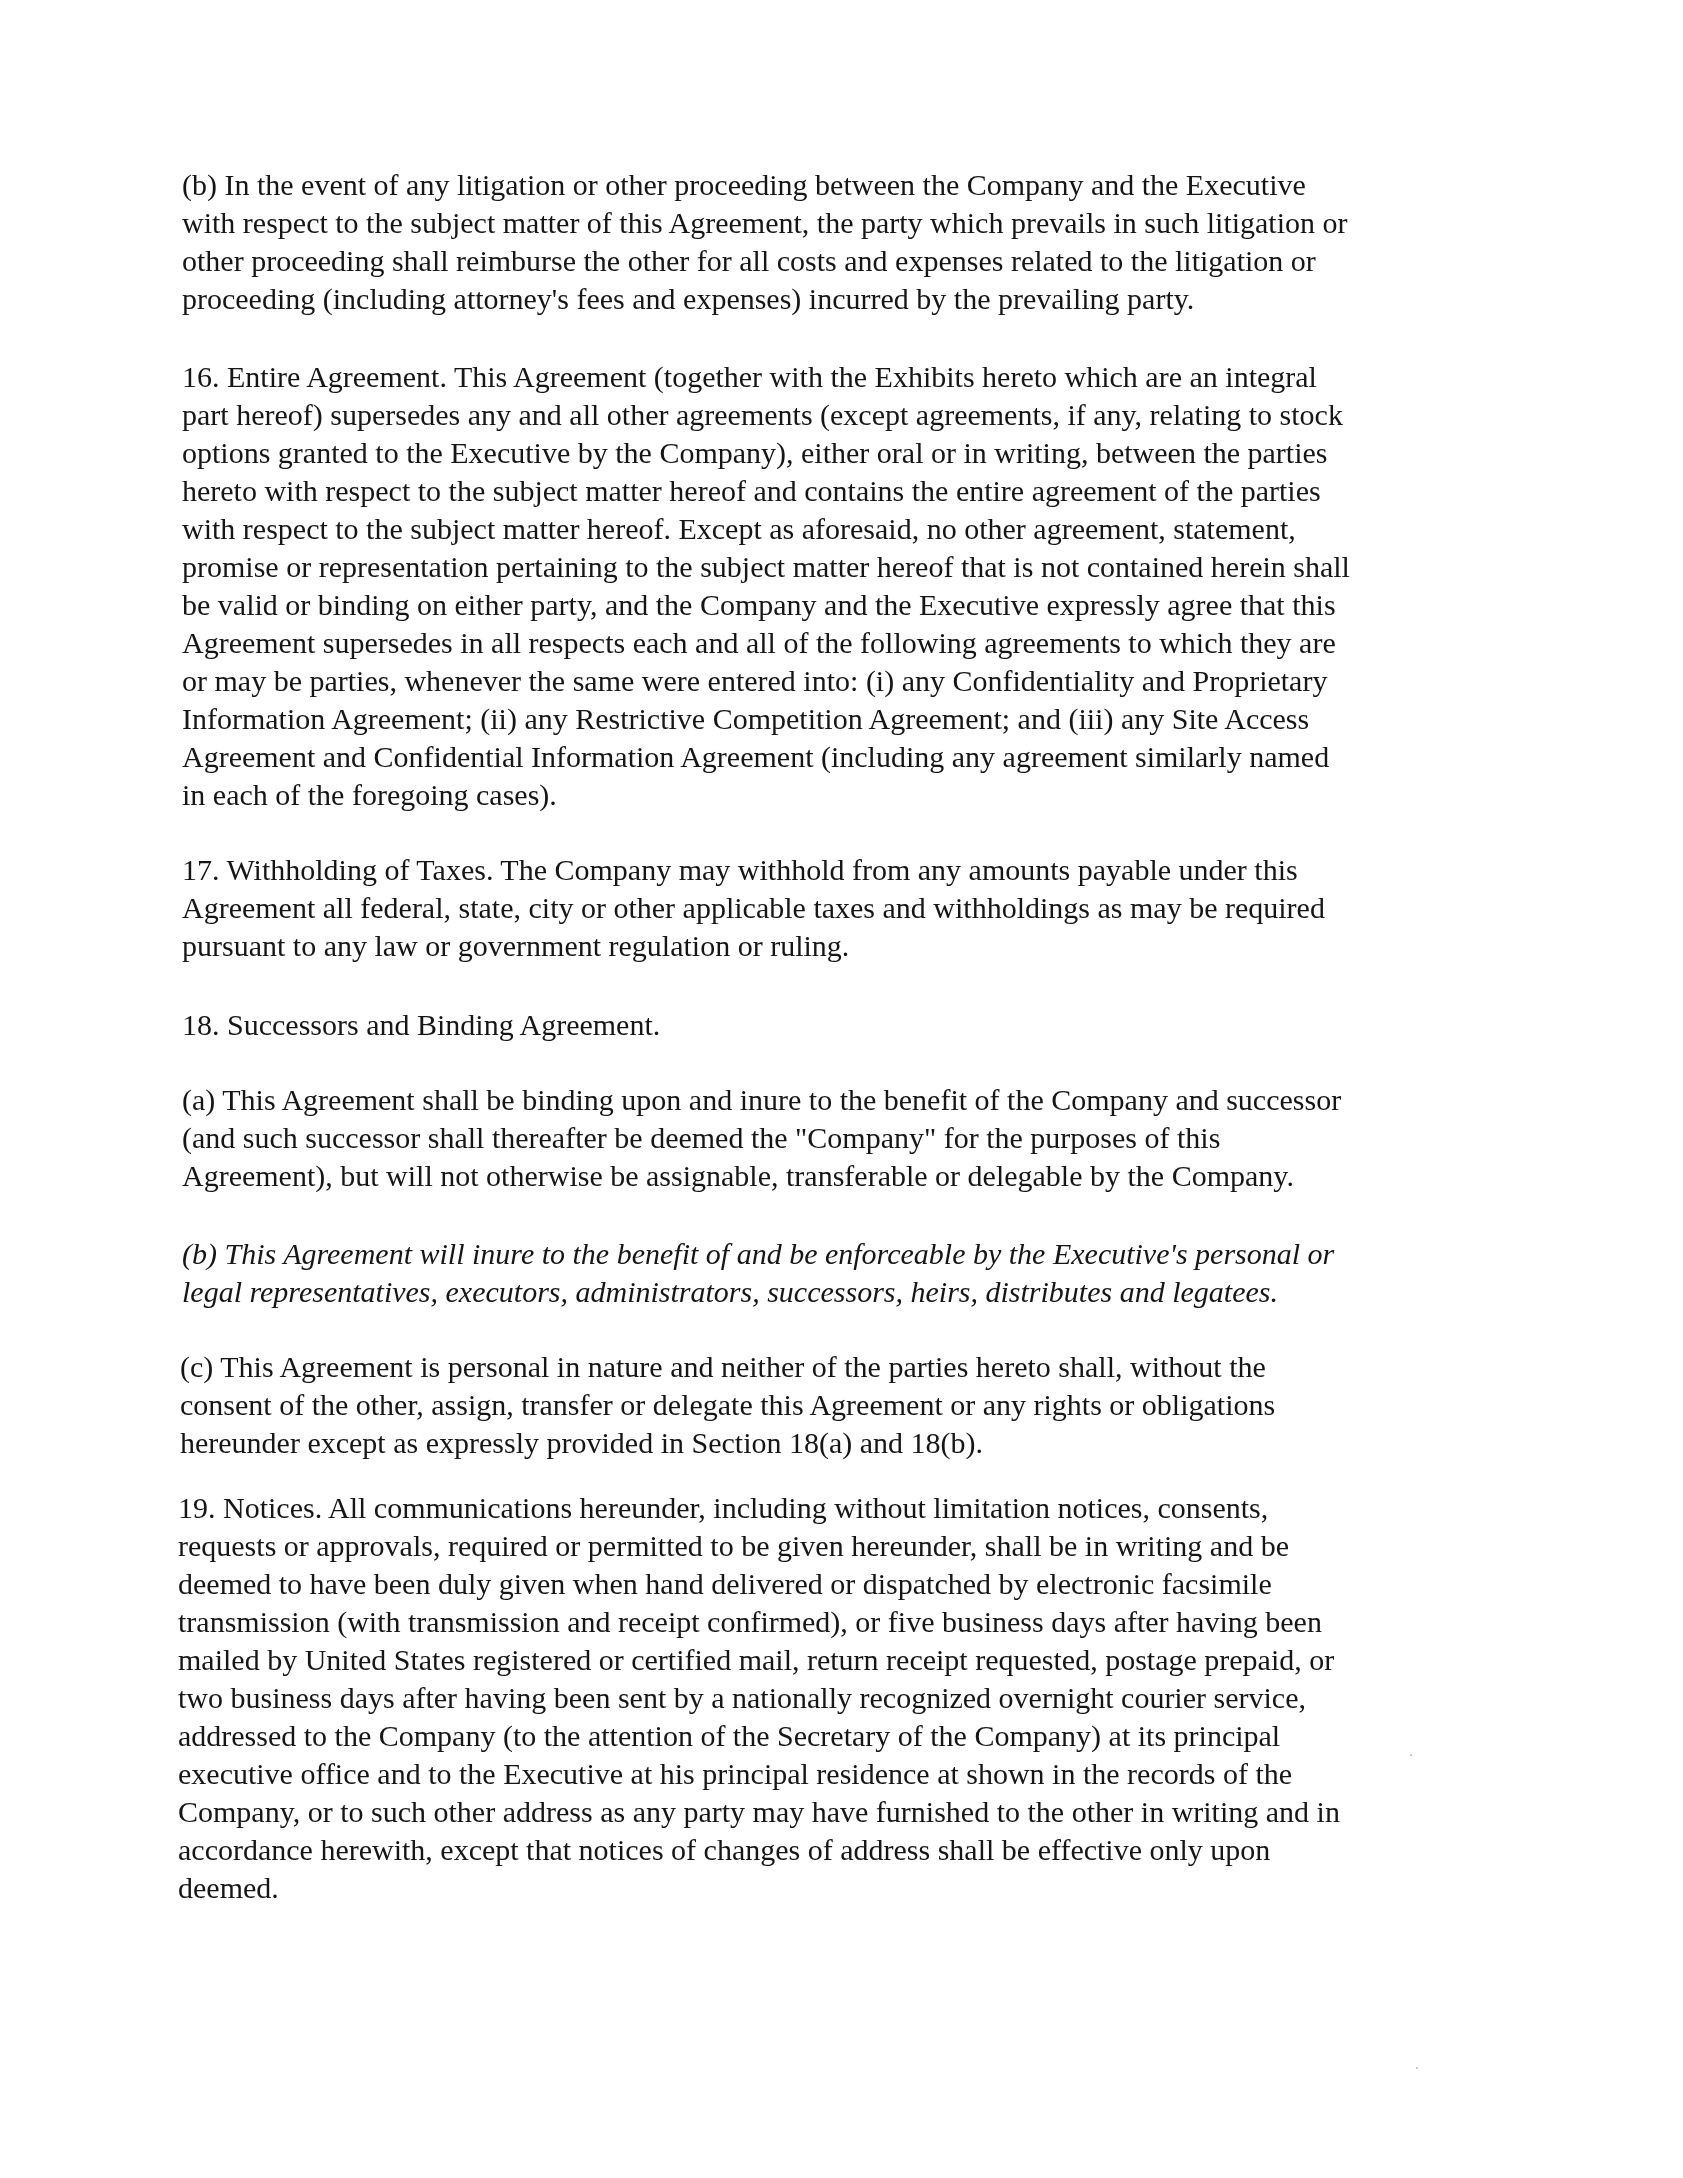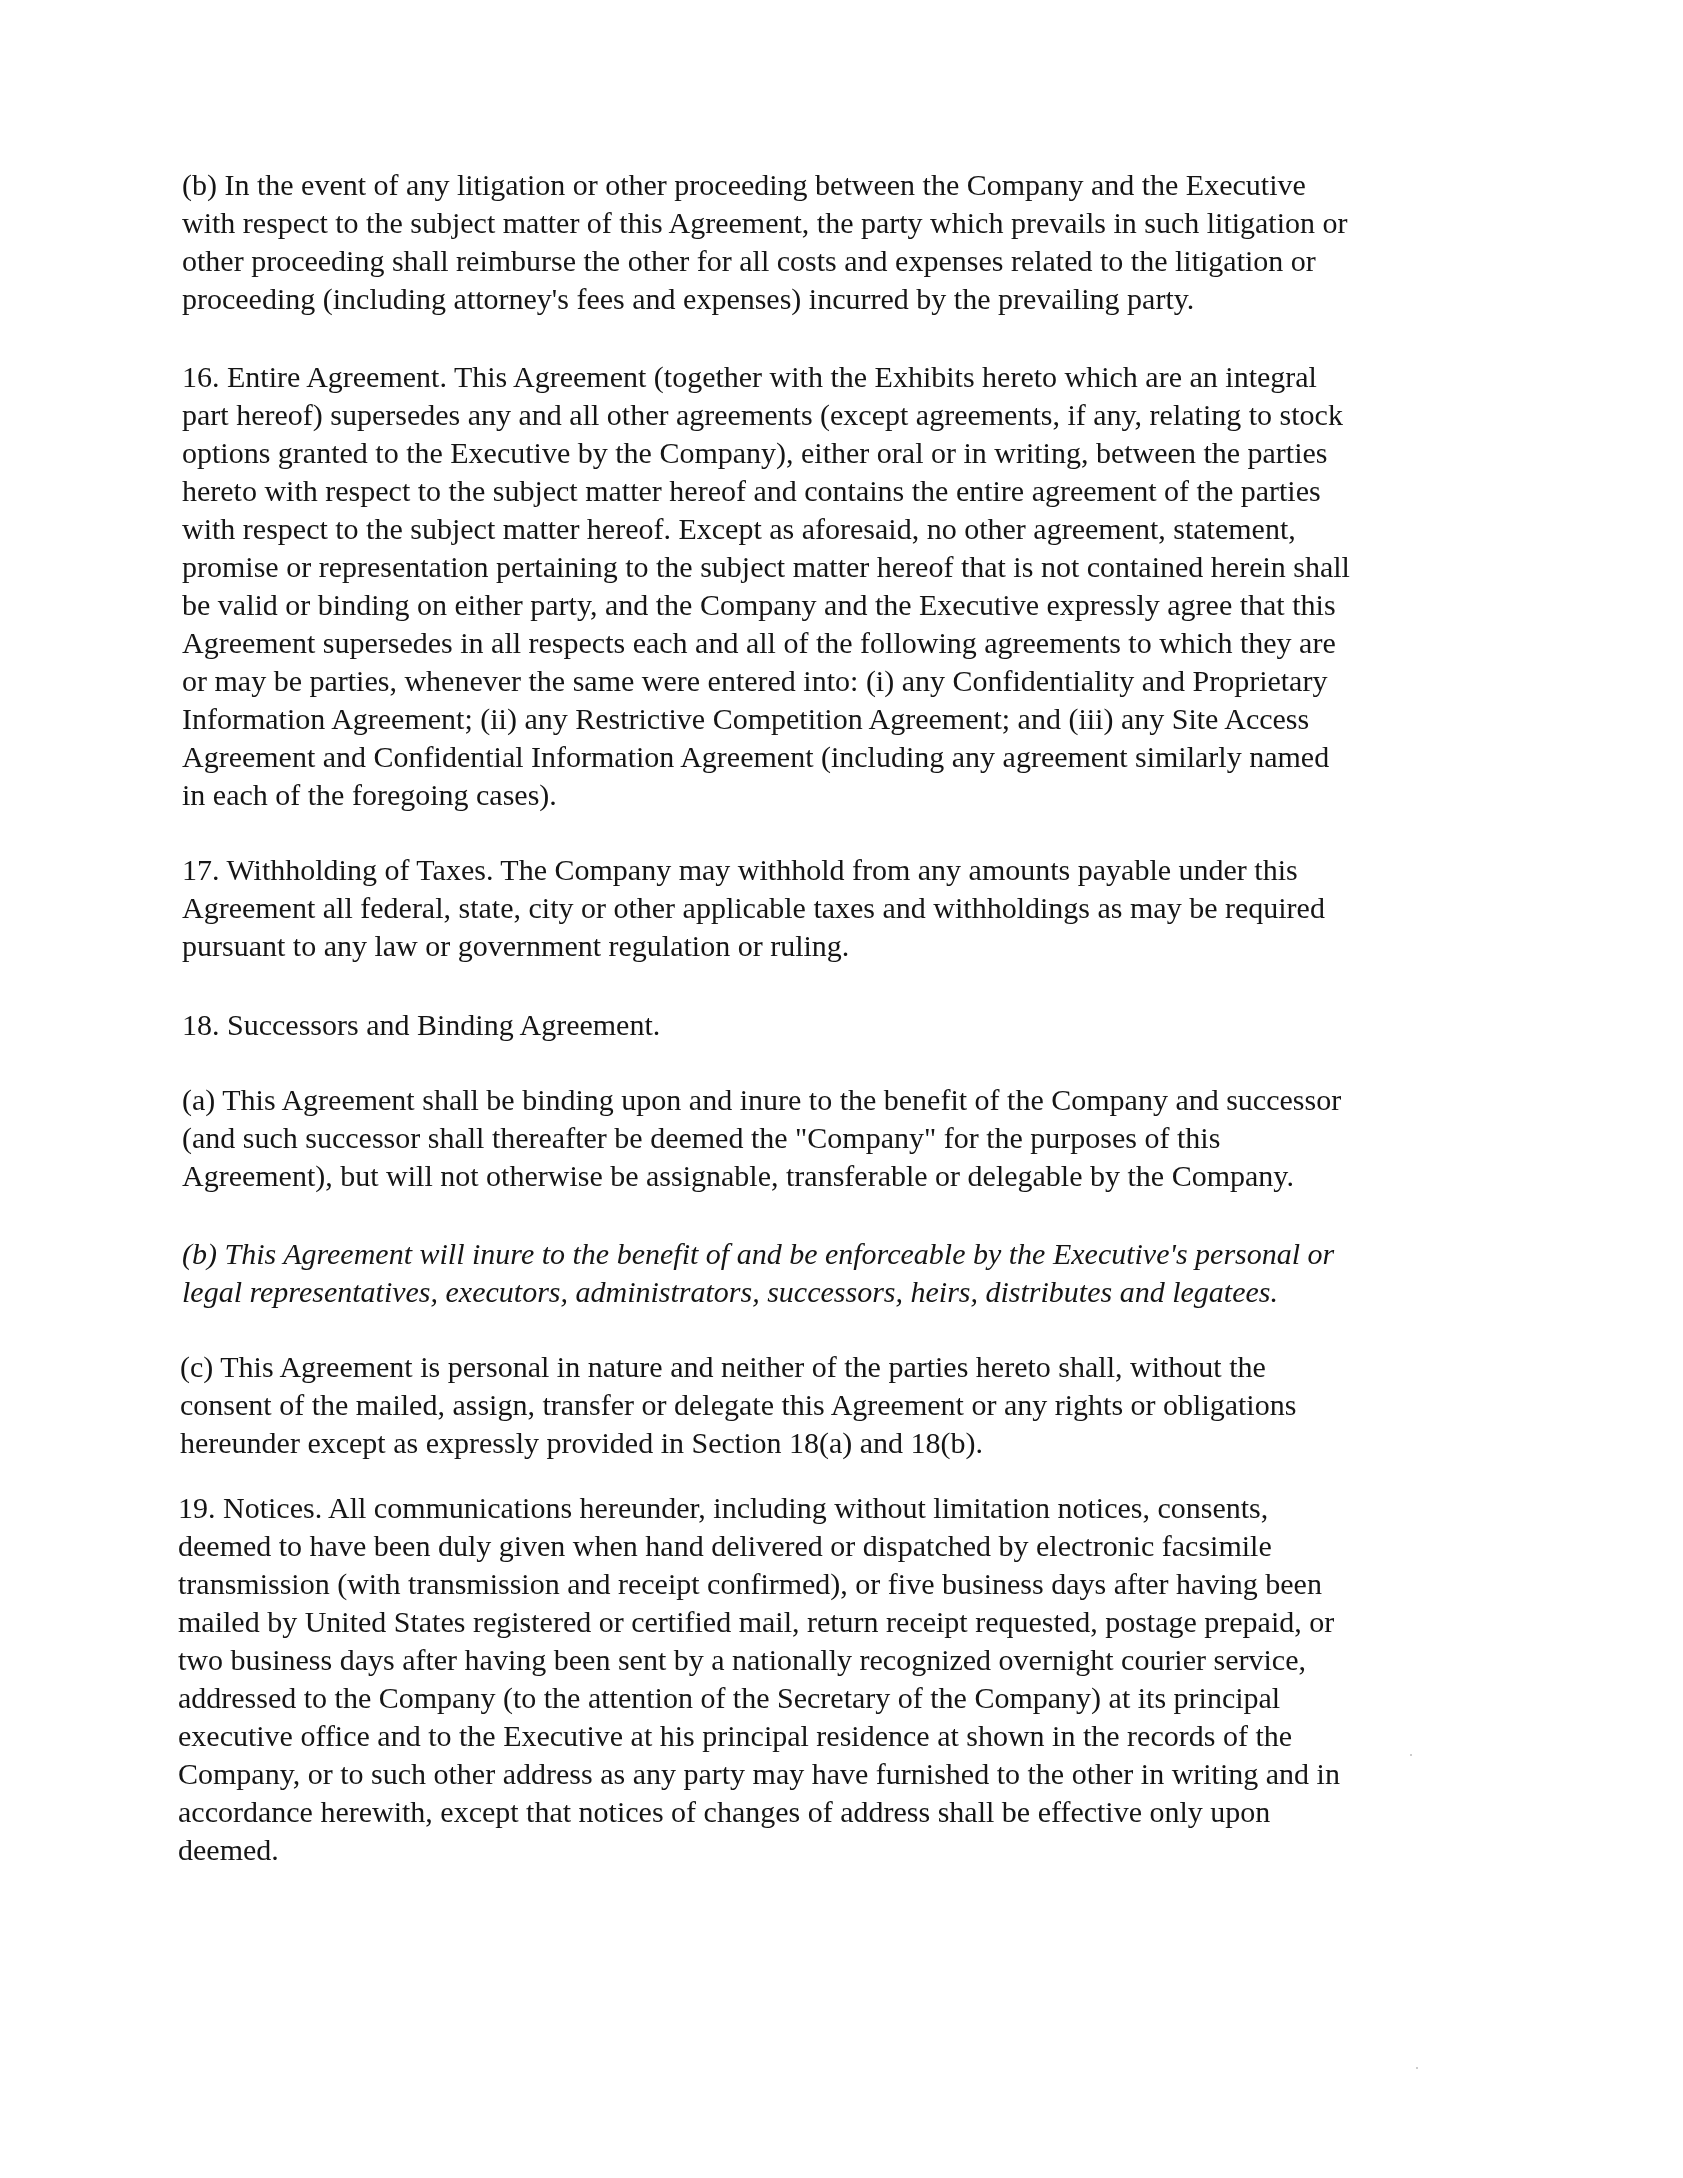--- a/index.html
+++ b/index.html
@@ -60,25 +60,26 @@
       <span class="line">(a) This Agreement shall be binding upon and inure to the benefit of the Company and successor</span>
       <span class="line">(and such successor shall thereafter be deemed the "Company" for the purposes of this</span>
       <span class="line">Agreement), but will not otherwise be assignable, transferable or delegable by the Company.</span>
     </div>
   <div class="para" id="p-18b">
       <span class="line">(b) This Agreement will inure to the benefit of and be enforceable by the Executive's personal or</span>
       <span class="line">legal representatives, executors, administrators, successors, heirs, distributes and legatees.</span>
     </div>
   <div class="para" id="p-18c">
       <span class="line">(c) This Agreement is personal in nature and neither of the parties hereto shall, without the</span>
-      <span class="line">consent of the mailed, assign, transfer or delegate this Agreement or any rights or obligations</span>
+      <span class="line">consent of the other, assign, transfer or delegate this Agreement or any rights or obligations</span>
       <span class="line">hereunder except as expressly provided in Section 18(a) and 18(b).</span>
     </div>
   <div class="para" id="p-19">
       <span class="line">19. Notices. All communications hereunder, including without limitation notices, consents,</span>
+      <span class="line">requests or approvals, required or permitted to be given hereunder, shall be in writing and be</span>
       <span class="line">deemed to have been duly given when hand delivered or dispatched by electronic facsimile</span>
       <span class="line">transmission (with transmission and receipt confirmed), or five business days after having been</span>
       <span class="line">mailed by United States registered or certified mail, return receipt requested, postage prepaid, or</span>
       <span class="line">two business days after having been sent by a nationally recognized overnight courier service,</span>
       <span class="line">addressed to the Company (to the attention of the Secretary of the Company) at its principal</span>
       <span class="line">executive office and to the Executive at his principal residence at shown in the records of the</span>
       <span class="line">Company, or to such other address as any party may have furnished to the other in writing and in</span>
       <span class="line">accordance herewith, except that notices of changes of address shall be effective only upon</span>
       <span class="line">deemed.</span>
     </div>

